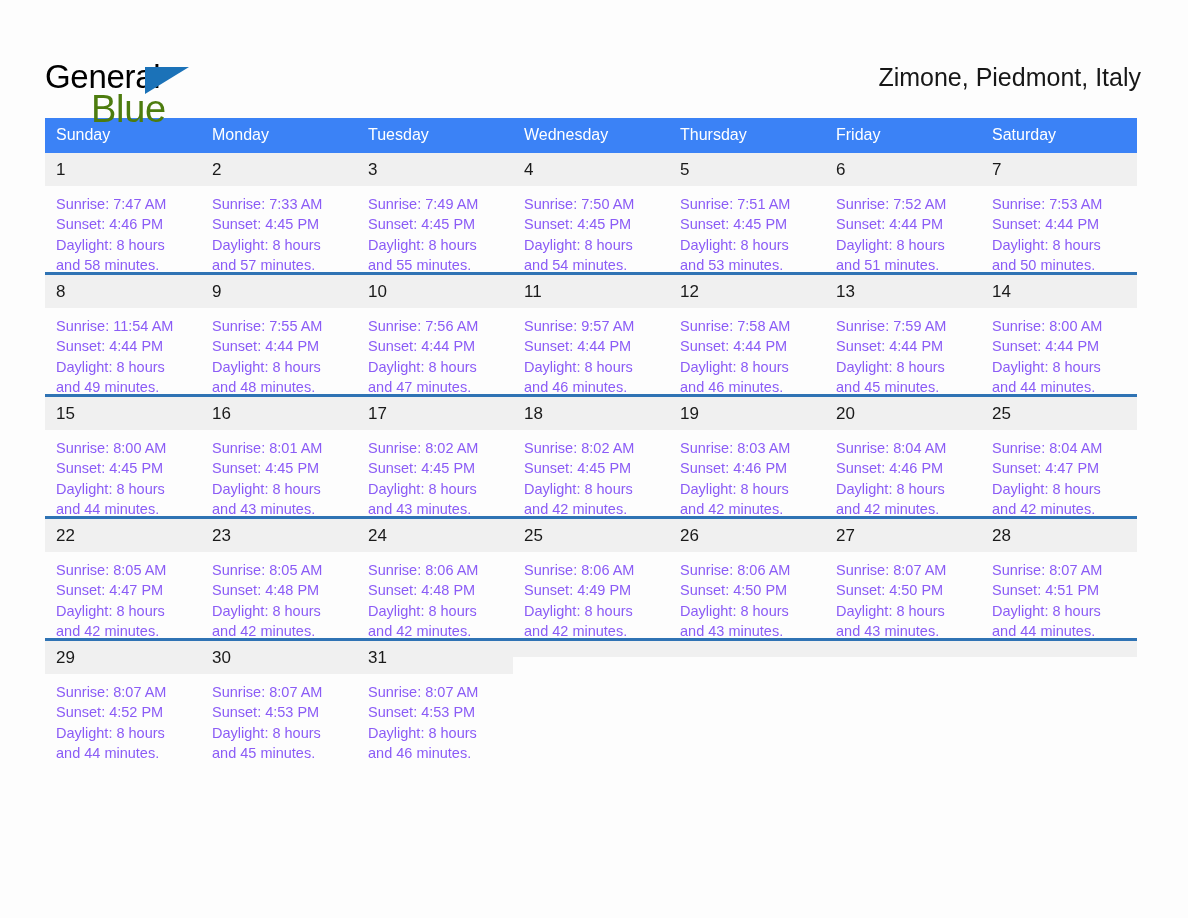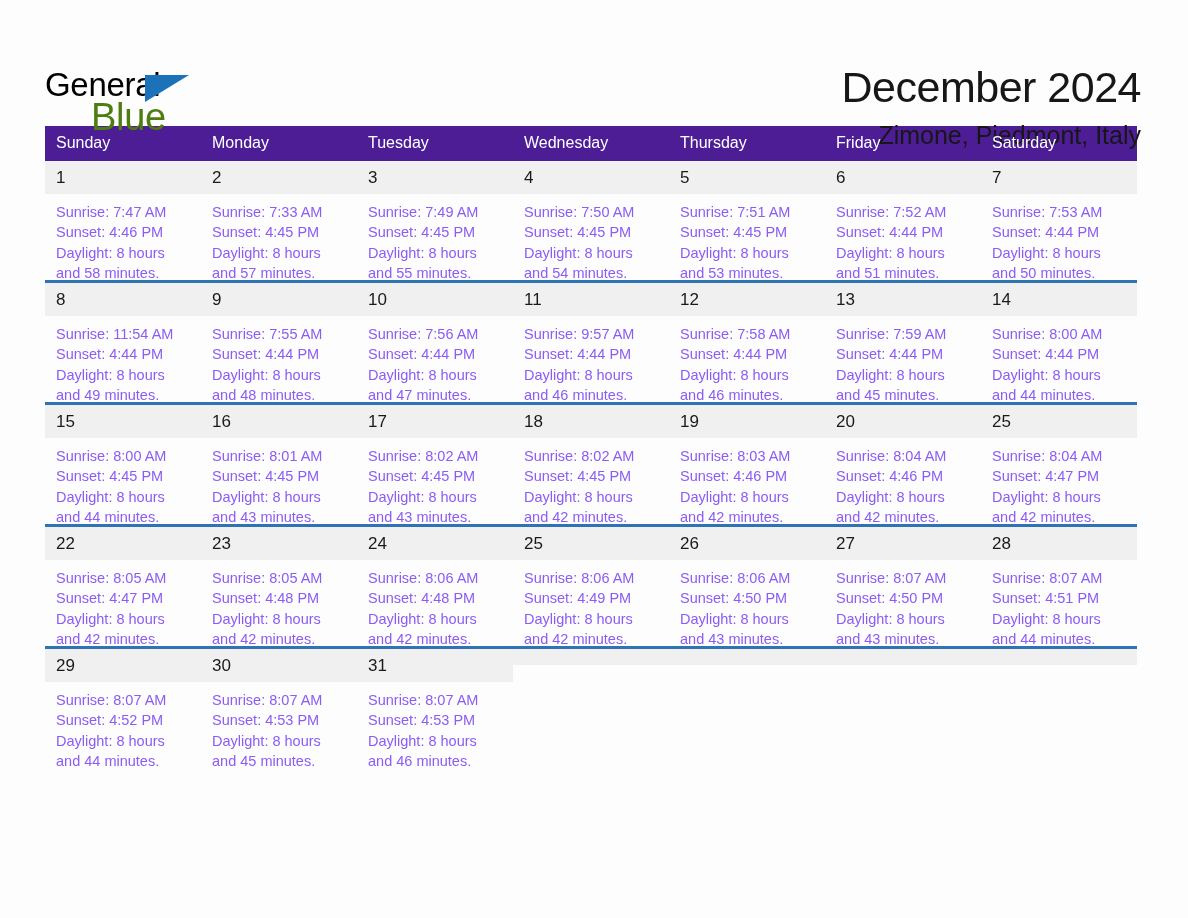--- a/index.html
+++ b/index.html
@@ -12,21 +12,21 @@
     height: 918px;
     font-family: "Liberation Sans", sans-serif;
     color: #1a1a1a;
     overflow: hidden;
   }
   .page {
     position: relative;
     width: 1188px;
     height: 918px;
     box-sizing: border-box;
-    padding: 16px 45px;
+    padding: 8px 45px;
   }
 
   
   .header {
     display: flex;
     align-items: flex-start;
     justify-content: space-between;
     padding-top: 46px;
     height: 110px;
     box-sizing: border-box;
@@ -83,21 +83,21 @@
 
   
   .calendar {
     width: 1092px;
     border-collapse: collapse;
     table-layout: fixed;
   }
   .calendar col { width: 156px; }
 
   .dow-row th {
-    background: #4c1d95;
+    background: #3b82f6;
     color: #ffffff;
     font-size: 16px;
     font-weight: normal;
     text-align: left;
     padding: 8px 0 9px 11px;
     height: 16px;
     border: 0;
   }
 
   .week-row td {
@@ -142,21 +142,20 @@
 
     <div class="logo">
       <div class="logo-line1">
         <span>General</span>
         <span class="logo-tri"></span>
       </div>
       <div class="logo-line2">Blue</div>
     </div>
 
     <div class="title-block">
-      <h1 class="month-title">December 2024</h1>
       <div class="location">Zimone, Piedmont, Italy</div>
     </div>
 
   </div>
 
   <table class="calendar">
     <colgroup>
       <col>
         <col>
         <col>

